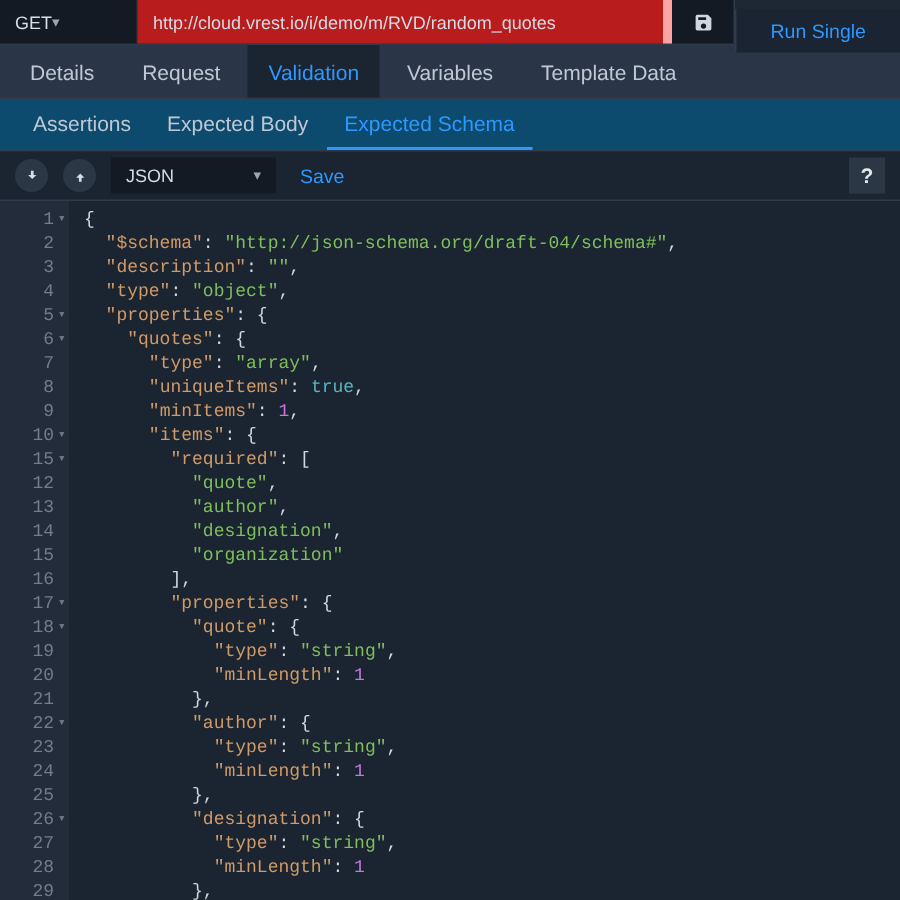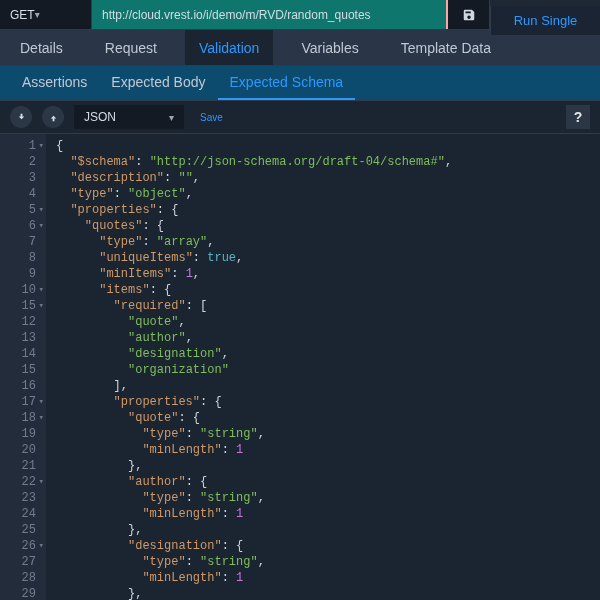--- a/index.html
+++ b/index.html
@@ -31,27 +31,27 @@
     border-right:1px solid #2f3a4a;
     cursor:pointer;
   }
   .chev {
     font-size:10px;
     color:#9aa6b5;
   }
   .url {
     flex:1;
     height:100%;
-    background:#0f766e;
+    background:#b91c1c;
     color:#d5dbe3;
     border:none;
     padding:0 10px;
     font-size:12px;
     outline:none;
-    border-right:2px solid #fca5a5;
+    border-right:6px solid #fca5a5;
   }
   .savecell {
     width:42px;
     height:100%;
     display:flex;
     align-items:center;
     justify-content:center;
     background:#131a24;
     border-right:1px solid #2f3a4a;
     cursor:pointer;
@@ -70,21 +70,21 @@
     cursor:pointer;
     margin-top:12px;
   }
   .tabs1 {
     display:flex;
     align-items:flex-start;
     height:36px;
     background:#2a3648;
     border-bottom:1px solid #2f3a4a;
     padding:0 6px;
-    gap:14px;
+    gap:4px;
   }
   .tab1 {
     padding:0 14px;
     height:100%;
     display:flex;
     align-items:center;
     color:#c0c8d4;
     font-size:14px;
     cursor:pointer;
   }
@@ -141,21 +141,21 @@
     width:110px;
     height:24px;
     background:#131a24;
     padding:0 10px;
     font-size:12px;
     color:#d5dbe3;
     cursor:pointer;
   }
   .savelink {
     color:#2d98ff;
-    font-size:10px;
+    font-size:13px;
     cursor:pointer;
     margin-left:6px;
   }
   .toolbar3 .spacer { flex:1; }
   .helpbtn {
     width:24px;
     height:24px;
     background:#2c3746;
     color:#e3e8ef;
     display:flex;

